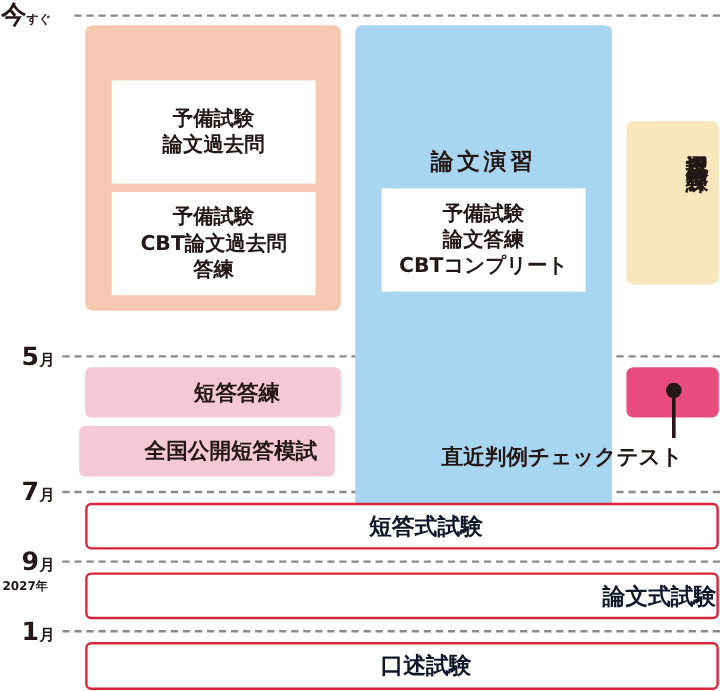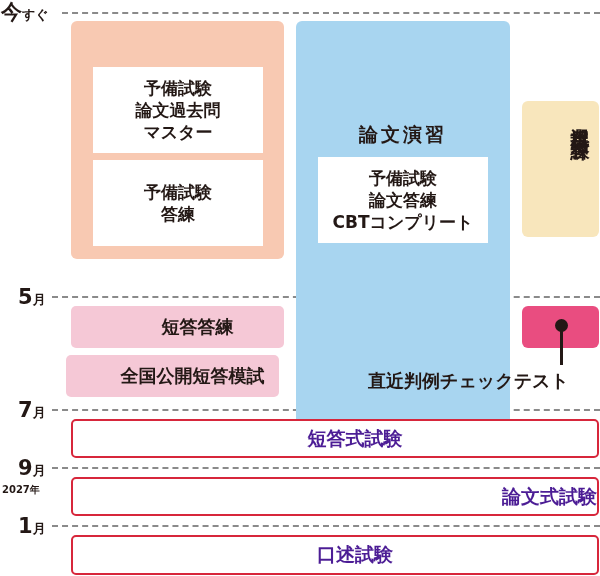--- a/index.html
+++ b/index.html
@@ -12,35 +12,35 @@
   .mlabel .small { font-size:13px; }
   .peach { background:#f8c9b2; border-radius:6px; }
   .blue { background:#a8d5f0; border-radius:6px; }
   .cream { background:#f8e6bc; border-radius:6px; }
   .lpink { background:#f5c8d6; border-radius:5px; }
   .hpink { background:#e94d80; border-radius:6px; }
   .white { background:#ffffff; display:flex; flex-direction:column; align-items:center; justify-content:center;
            font-size:17px; font-weight:bold; line-height:22px; text-align:left; }
   .center { display:flex; align-items:center; justify-content:center;padding-left:40px; }
   .head { font-size:19px; font-weight:bold; text-align:center; white-space:nowrap; }
-  .redbox { border:2.5px solid #d7263b; border-radius:5px; background:#fff; color:#4c1d95;
+  .redbox { border:2.5px solid #d7263b; border-radius:5px; background:#fff; color:#0f172a;
             font-size:19px; font-weight:bold; }
   .vert { writing-mode:vertical-rl; font-size:19px; font-weight:bold; line-height:25px; letter-spacing:1px; }
 </style>
 </head>
 <body>
 
 <div class="dash" style="left:62px; top:12px; width:538px;"></div>
 <div class="dash" style="left:52px; top:296px; width:548px;"></div>
 <div class="dash" style="left:52px; top:409px; width:548px;"></div>
 <div class="dash" style="left:52px; top:467px; width:548px;"></div>
 <div class="dash" style="left:52px; top:525px; width:548px;"></div>
 
 <div class="mlabel" style="left:1px; top:2px;">
-  <span class="big">今</span><span class="small" style="font-size:13px;">すぐ</span>
+  <span class="big">今</span><span class="small" style="font-size:10px;">すぐ</span>
 </div>
 <div class="mlabel" style="left:18px; top:287px;">
   <span class="big">5</span><span class="small">月</span>
 </div>
 <div class="mlabel" style="left:18px; top:400px;">
   <span class="big">7</span><span class="small">月</span>
 </div>
 <div class="mlabel" style="left:18px; top:458px;">
   <span class="big">9</span><span class="small">月</span>
 </div>
@@ -48,24 +48,24 @@
   <span>2027年</span>
 </div>
 <div class="mlabel" style="left:18px; top:516px;">
   <span class="big">1</span><span class="small">月</span>
 </div>
 
 <div class="abs peach" style="left:71px; top:21px; width:213px; height:238px;">
   <div class="abs white" style="left:22px; top:46px; width:170px; height:86px;">
     <div>予備試験</div>
     <div>論文過去問</div>
-    <div>マスター</div>
   </div>
   <div class="abs white" style="left:22px; top:139px; width:170px; height:86px;">
     <div>予備試験</div>
+    <div>CBT論文過去問</div>
     <div>答練</div>
   </div>
 </div>
 
 <div class="abs blue" style="left:296px; top:21px; width:214px; height:424px;">
   <div class="abs head" style="left:0; top:101px; width:214px; letter-spacing:3px;">論文演習</div>
   <div class="abs white" style="left:22px; top:136px; width:170px; height:86px;">
     <div>予備試験</div>
     <div>論文答練</div>
     <div>CBTコンプリート</div>

